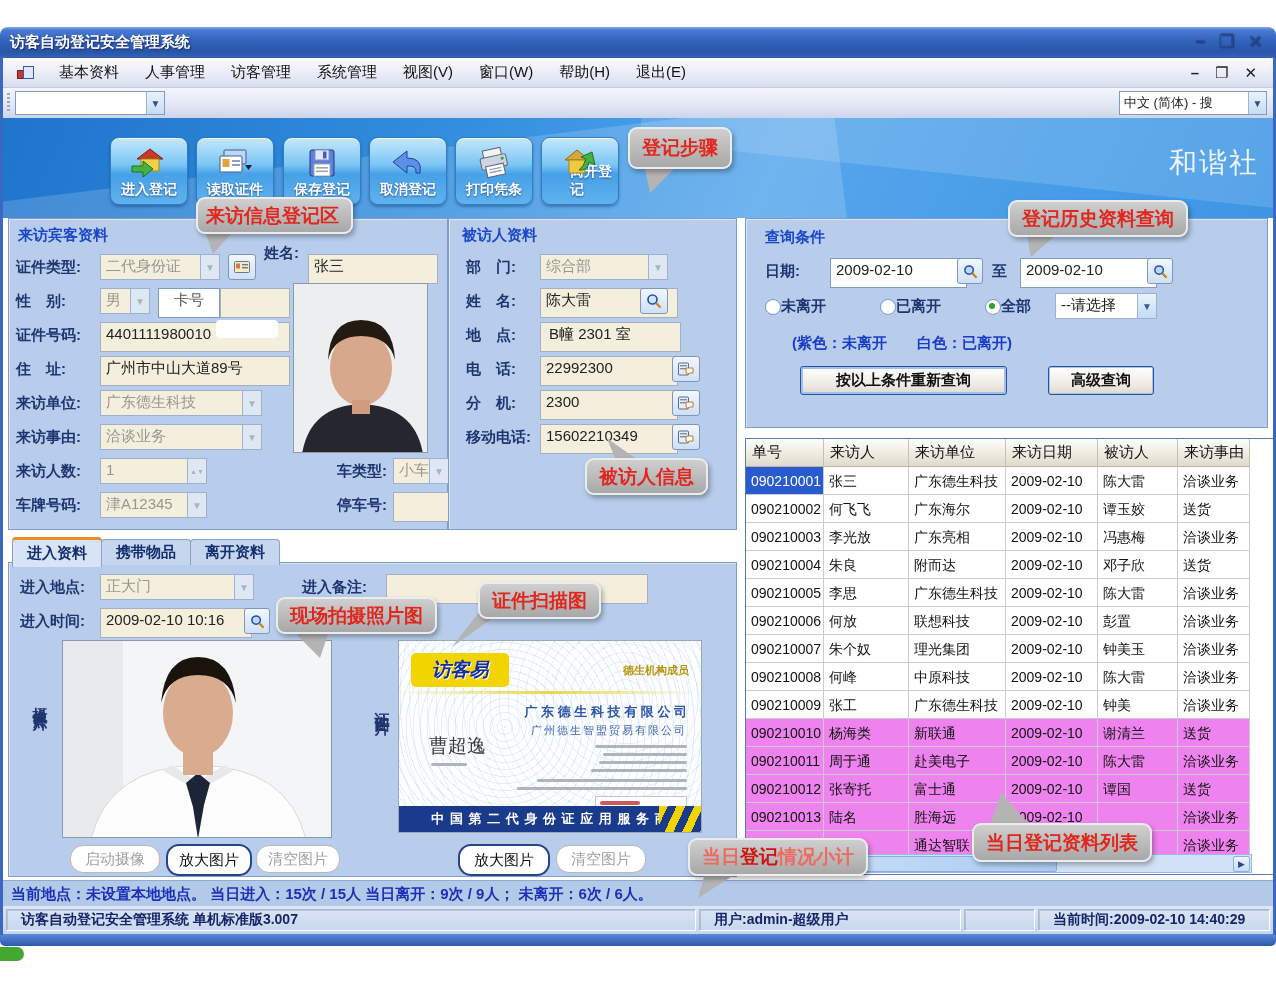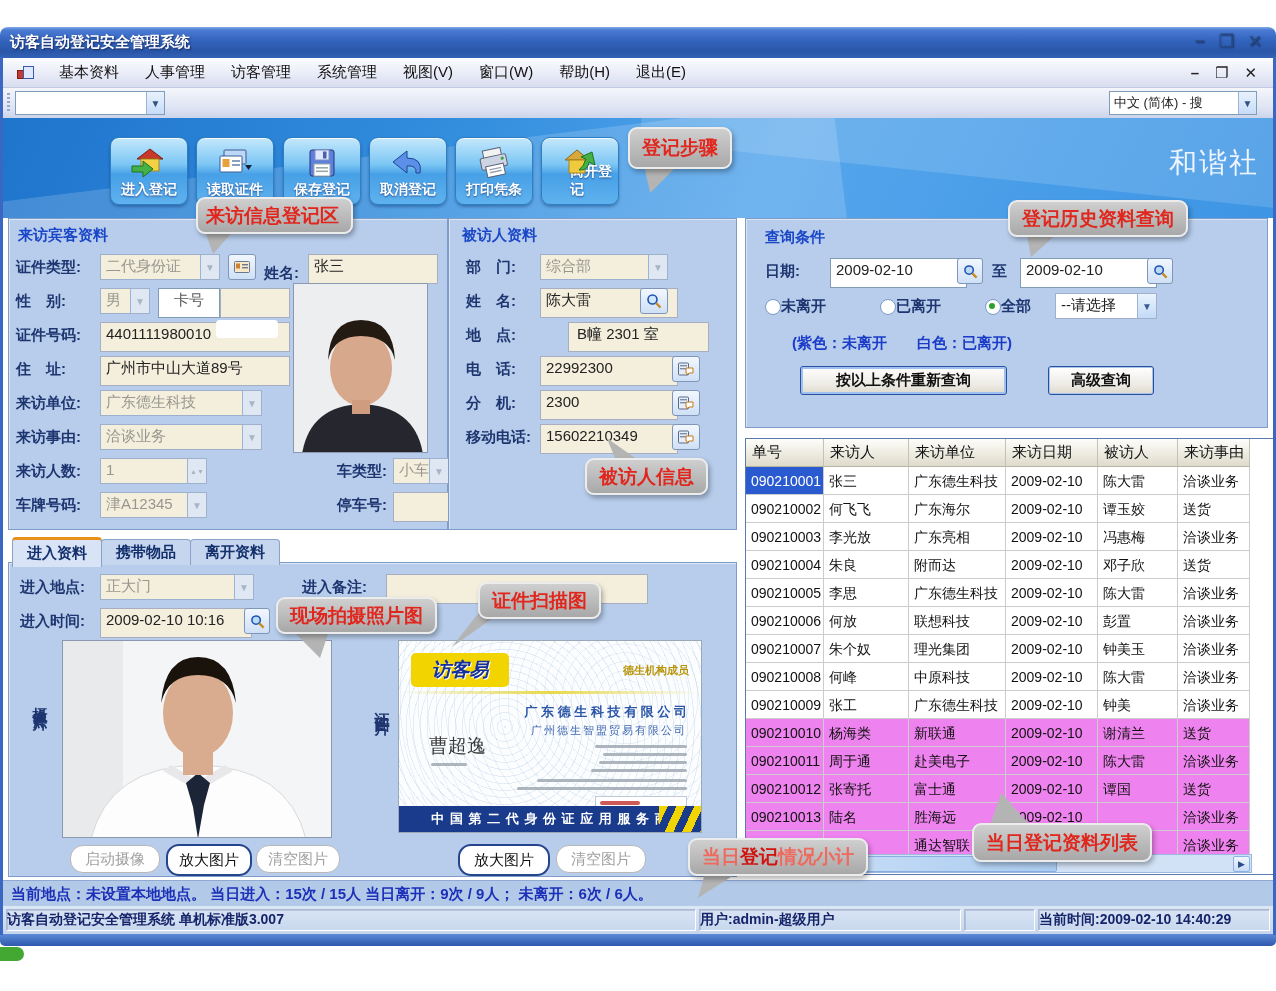--- a/index.html
+++ b/index.html
@@ -112,21 +112,21 @@
   .c-light{color:#ef6a5e;}
   .c-dark{color:#cf1410;}
 
   
   .statline{left:3px;top:880px;width:1270px;height:26px;border-top:1px solid #8fa9d2;
     color:#1b2fb8;font-weight:bold;font-size:15px;padding:4px 0 0 8px;background:#b3c9e8;}
   .statusbar{left:3px;top:906px;width:1270px;height:28px;
     background:linear-gradient(180deg,#dce7f6,#c5d5ec);display:flex;align-items:center;padding:0 3px;gap:3px;}
   .spanel{height:22px;border:1px solid #aab8d0;border-right-color:#fff;border-bottom-color:#fff;
     box-shadow:inset 1px 1px 0 rgba(120,140,180,.35);display:flex;align-items:center;
-    font-size:14px;color:#16246a;font-weight:bold;padding:0 0;box-sizing:border-box;overflow:hidden;white-space:nowrap;}
+    font-size:14px;color:#16246a;font-weight:bold;padding:0 14px;box-sizing:border-box;overflow:hidden;white-space:nowrap;}
   .winbottom{left:0;top:934px;width:1276px;height:12px;
     background:linear-gradient(180deg,#5c8ad8,#2e58ac);border-radius:0 0 5px 5px;}
   .greenblob{left:0;top:947px;width:24px;height:14px;background:#43a832;border-radius:0 8px 8px 0;}
 
   
   .card{background:#fbfdff;border:1px solid #9aa8b8;
     background-image:repeating-radial-gradient(circle at 35% 45%,rgba(160,190,220,.25) 0 1px,transparent 1px 7px),
                      repeating-radial-gradient(circle at 75% 30%,rgba(160,190,220,.2) 0 1px,transparent 1px 9px);}
   .cline{position:absolute;background:#9aa4ae;height:3px;border-radius:2px;opacity:.8;}
 </style>
@@ -163,21 +163,21 @@
       <span>✕</span>
     </div>
   </div>
 
   <div class="abs toolstrip">
     <div class="grip"></div>
     <div class="combo" style="width:148px;">
       <div class="ctext"></div>
         <div class="carr">▼</div>
     </div>
-    <div class="combo" style="position:absolute;right:16px;width:146px;gap:32px;">
+    <div class="combo" style="position:absolute;right:6px;width:146px;gap:32px;">
       <div class="ctext">中文 (简体) - 搜</div>
       <div class="carr">▼</div>
     </div>
   </div>
 
   <div class="abs banner">
     <div class="band"></div>
       <div class="band2"></div>
     <div class="brand">和谐社</div>
   </div>
@@ -249,21 +249,21 @@
       <div class="arr">▼</div>
   </div>
   <div class="icbtn" style="left:228px;top:254px;">
     <svg width="16" height="12" viewBox="0 0 16 12">
       <rect x="0.5" y="0.5" width="15" height="11" rx="1" fill="#f8e8c8" stroke="#6a7890"></rect>
       <rect x="2" y="2.5" width="4" height="5" fill="#d08030"></rect>
       <rect x="8" y="3" width="6" height="1.4" fill="#6a7890"></rect>
       <rect x="8" y="6" width="6" height="1.4" fill="#6a7890"></rect>
     </svg>
   </div>
-  <div class="flabel" style="left:264px;top:264px;">姓名:</div>
+  <div class="flabel" style="left:264px;top:244px;">姓名:</div>
   <div class="field" style="left:308px;top:254px;width:118px;">张三</div>
 
   <div class="flabel" style="left:16px;top:292px;">性　别:</div>
   <div class="fsel dis" style="left:100px;top:288px;width:48px;">
     <div class="txt">男</div>
       <div class="arr">▼</div>
   </div>
   <div class="field white" style="left:158px;top:288px;width:50px;text-align:center;color:#555;">卡号</div>
   <div class="field" style="left:220px;top:288px;width:58px;"></div>
 
@@ -327,21 +327,21 @@
   <div class="flabel" style="left:466px;top:292px;">姓　名:</div>
   <div class="field" style="left:540px;top:288px;width:126px;">陈大雷</div>
   <div class="icbtn" style="left:640px;top:288px;">
     <svg width="16" height="16" viewBox="0 0 16 16">
       <circle cx="6.5" cy="6.5" r="4.5" fill="#cfe6ff" stroke="#1a52b0" stroke-width="1.6"></circle>
       <line x1="10" y1="10" x2="14.5" y2="14.5" stroke="#c88a20" stroke-width="2.4"></line>
     </svg>
   </div>
 
   <div class="flabel" style="left:466px;top:326px;">地　点:</div>
-  <div class="field" style="left:568px;top:322px;width:126px;padding-left:8px;">B幢 2301 室</div>
+  <div class="field" style="left:540px;top:322px;width:126px;padding-left:8px;">B幢 2301 室</div>
 
   <div class="flabel" style="left:466px;top:360px;">电　话:</div>
   <div class="field" style="left:540px;top:356px;width:126px;">22992300</div>
   <div class="icbtn" style="left:672px;top:356px;">
     <svg width="16" height="14" viewBox="0 0 16 14">
       <rect x="0.5" y="1" width="10" height="12" rx="1" fill="#e8eef8" stroke="#5a6a88"></rect>
       <rect x="2" y="3" width="7" height="1.4" fill="#7890b0"></rect>
       <rect x="2" y="6" width="7" height="1.4" fill="#7890b0"></rect>
       <path d="M8 6 h7 v5 h-4 l-2 2 v-2 h-1 z" fill="#fff" stroke="#c87818"></path>
     </svg>

